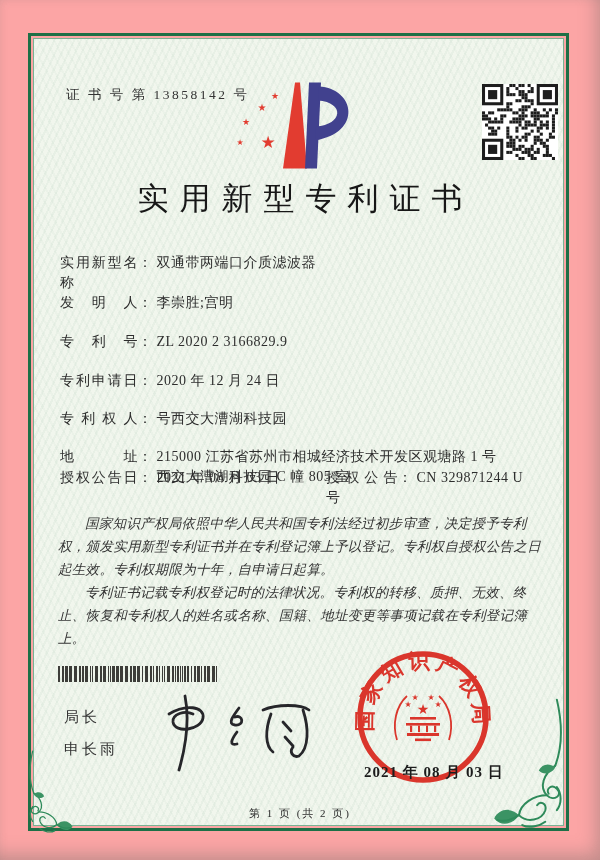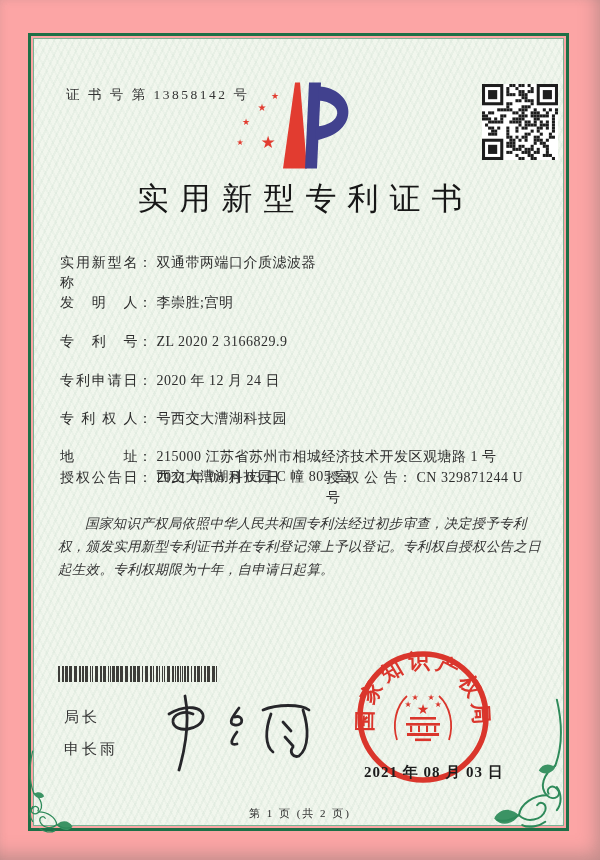--- a/index.html
+++ b/index.html
@@ -316,20 +316,21 @@
     <span class="fvalue">2021 年 08 月 03 日</span>
     <span class="grant2">
       <span class="flabel" style="width:72px">授权公告号</span>
         <span class="colon"></span>
       <span class="fvalue">CN 329871244 U</span>
     </span>
   </div>
 
   <div class="paras">
     <p>国家知识产权局依照中华人民共和国专利法经过初步审查，决定授予专利权，颁发实用新型专利证书并在专利登记簿上予以登记。专利权自授权公告之日起生效。专利权期限为十年，自申请日起算。</p>
+    <p>专利证书记载专利权登记时的法律状况。专利权的转移、质押、无效、终止、恢复和专利权人的姓名或名称、国籍、地址变更等事项记载在专利登记簿上。</p>
   </div>
 
   <div class="barcode" id="barcode"><i style="width: 2px; margin-right: 2px;"></i><i style="width: 2px; margin-right: 1px;"></i><i style="width: 3px; margin-right: 1px;"></i><i style="width: 3px; margin-right: 2px;"></i><i style="width: 3px; margin-right: 2px;"></i><i style="width: 2px; margin-right: 1px;"></i><i style="width: 2px; margin-right: 1px;"></i><i style="width: 3px; margin-right: 2px;"></i><i style="width: 1px; margin-right: 1px;"></i><i style="width: 1px; margin-right: 2px;"></i><i style="width: 3px; margin-right: 2px;"></i><i style="width: 2px; margin-right: 1px;"></i><i style="width: 3px; margin-right: 2px;"></i><i style="width: 1px; margin-right: 1px;"></i><i style="width: 1px; margin-right: 1px;"></i><i style="width: 3px; margin-right: 1px;"></i><i style="width: 3px; margin-right: 1px;"></i><i style="width: 3px; margin-right: 2px;"></i><i style="width: 3px; margin-right: 2px;"></i><i style="width: 2px; margin-right: 1px;"></i><i style="width: 3px; margin-right: 1px;"></i><i style="width: 3px; margin-right: 2px;"></i><i style="width: 1px; margin-right: 2px;"></i><i style="width: 3px; margin-right: 2px;"></i><i style="width: 2px; margin-right: 1px;"></i><i style="width: 1px; margin-right: 2px;"></i><i style="width: 2px; margin-right: 1px;"></i><i style="width: 1px; margin-right: 2px;"></i><i style="width: 1px; margin-right: 1px;"></i><i style="width: 1px; margin-right: 2px;"></i><i style="width: 3px; margin-right: 2px;"></i><i style="width: 2px; margin-right: 1px;"></i><i style="width: 1px; margin-right: 1px;"></i><i style="width: 2px; margin-right: 1px;"></i><i style="width: 1px; margin-right: 1px;"></i><i style="width: 1px; margin-right: 1px;"></i><i style="width: 2px; margin-right: 1px;"></i><i style="width: 2px; margin-right: 2px;"></i><i style="width: 1px; margin-right: 2px;"></i><i style="width: 2px; margin-right: 1px;"></i><i style="width: 3px; margin-right: 1px;"></i><i style="width: 1px; margin-right: 2px;"></i><i style="width: 2px; margin-right: 1px;"></i><i style="width: 3px; margin-right: 2px;"></i><i style="width: 3px; margin-right: 1px;"></i><i style="width: 1px; margin-right: 2px;"></i></div>
 
   <div class="officer-title">局长</div>
   <div class="officer-name">申长雨</div>
 
   <svg class="signature" viewBox="0 0 160 85">
     <g fill="none" stroke="#26262a" stroke-width="2.8" stroke-linecap="round">
       <path d="M30,6 C34,26 32,52 24,80"></path>

